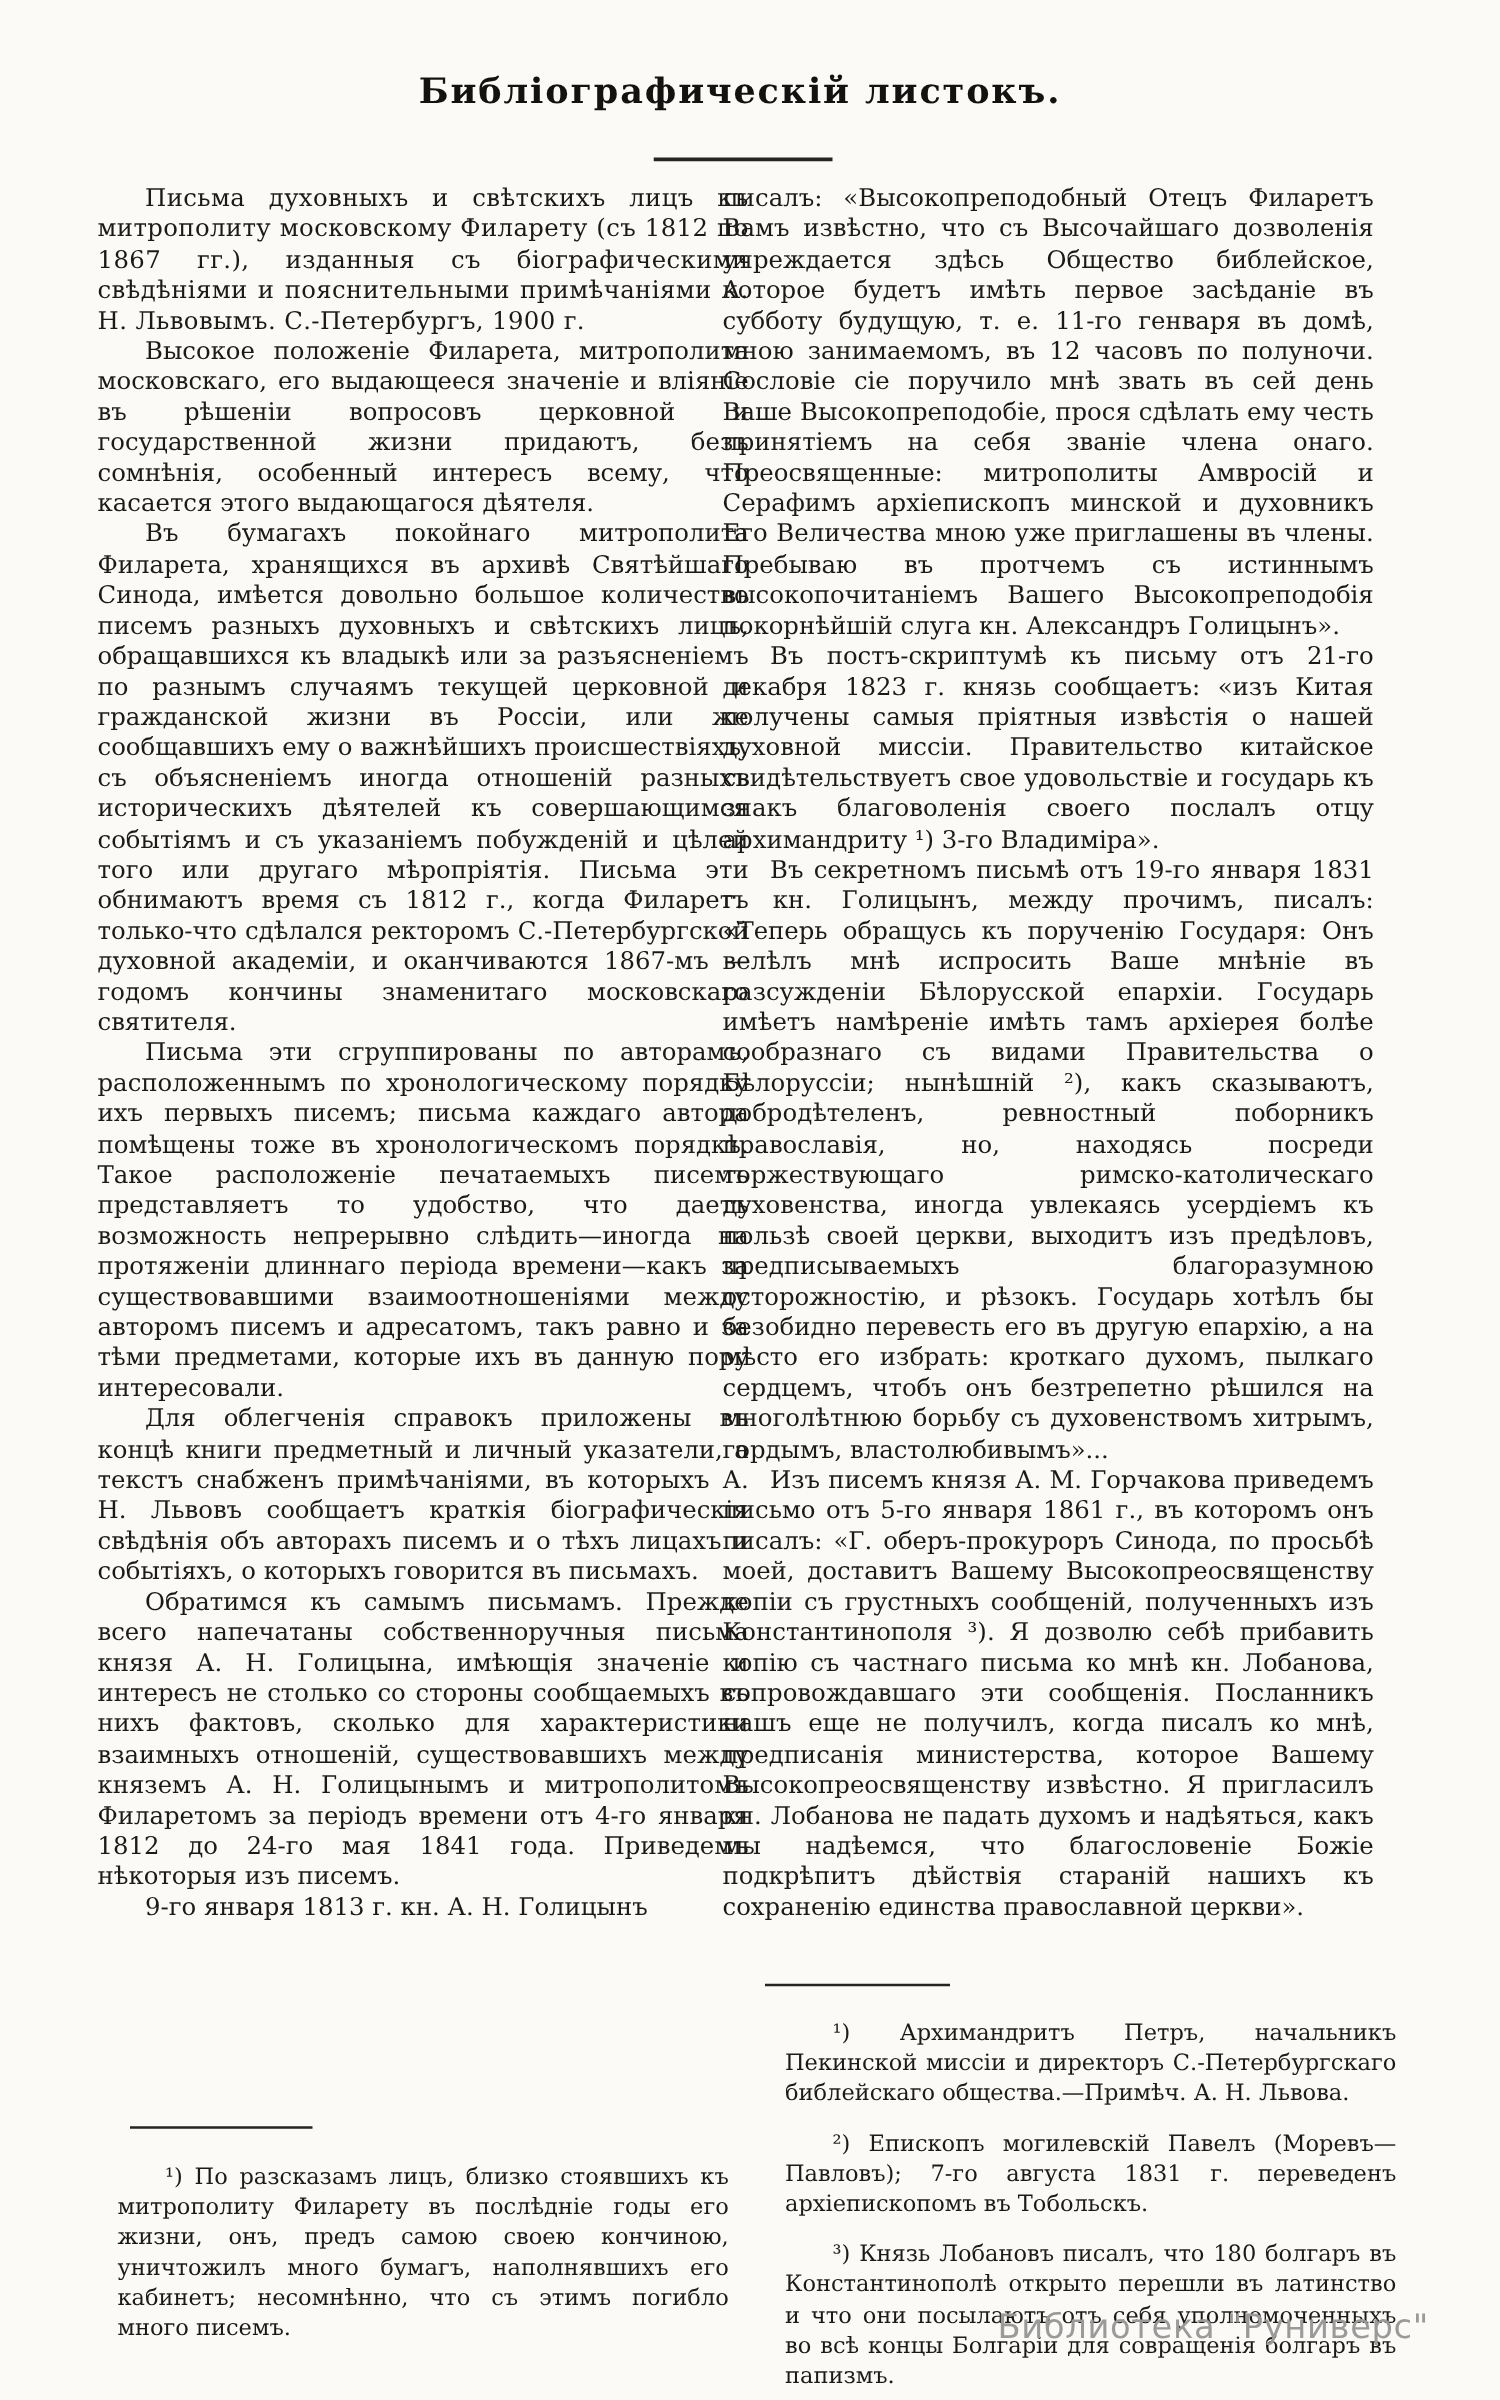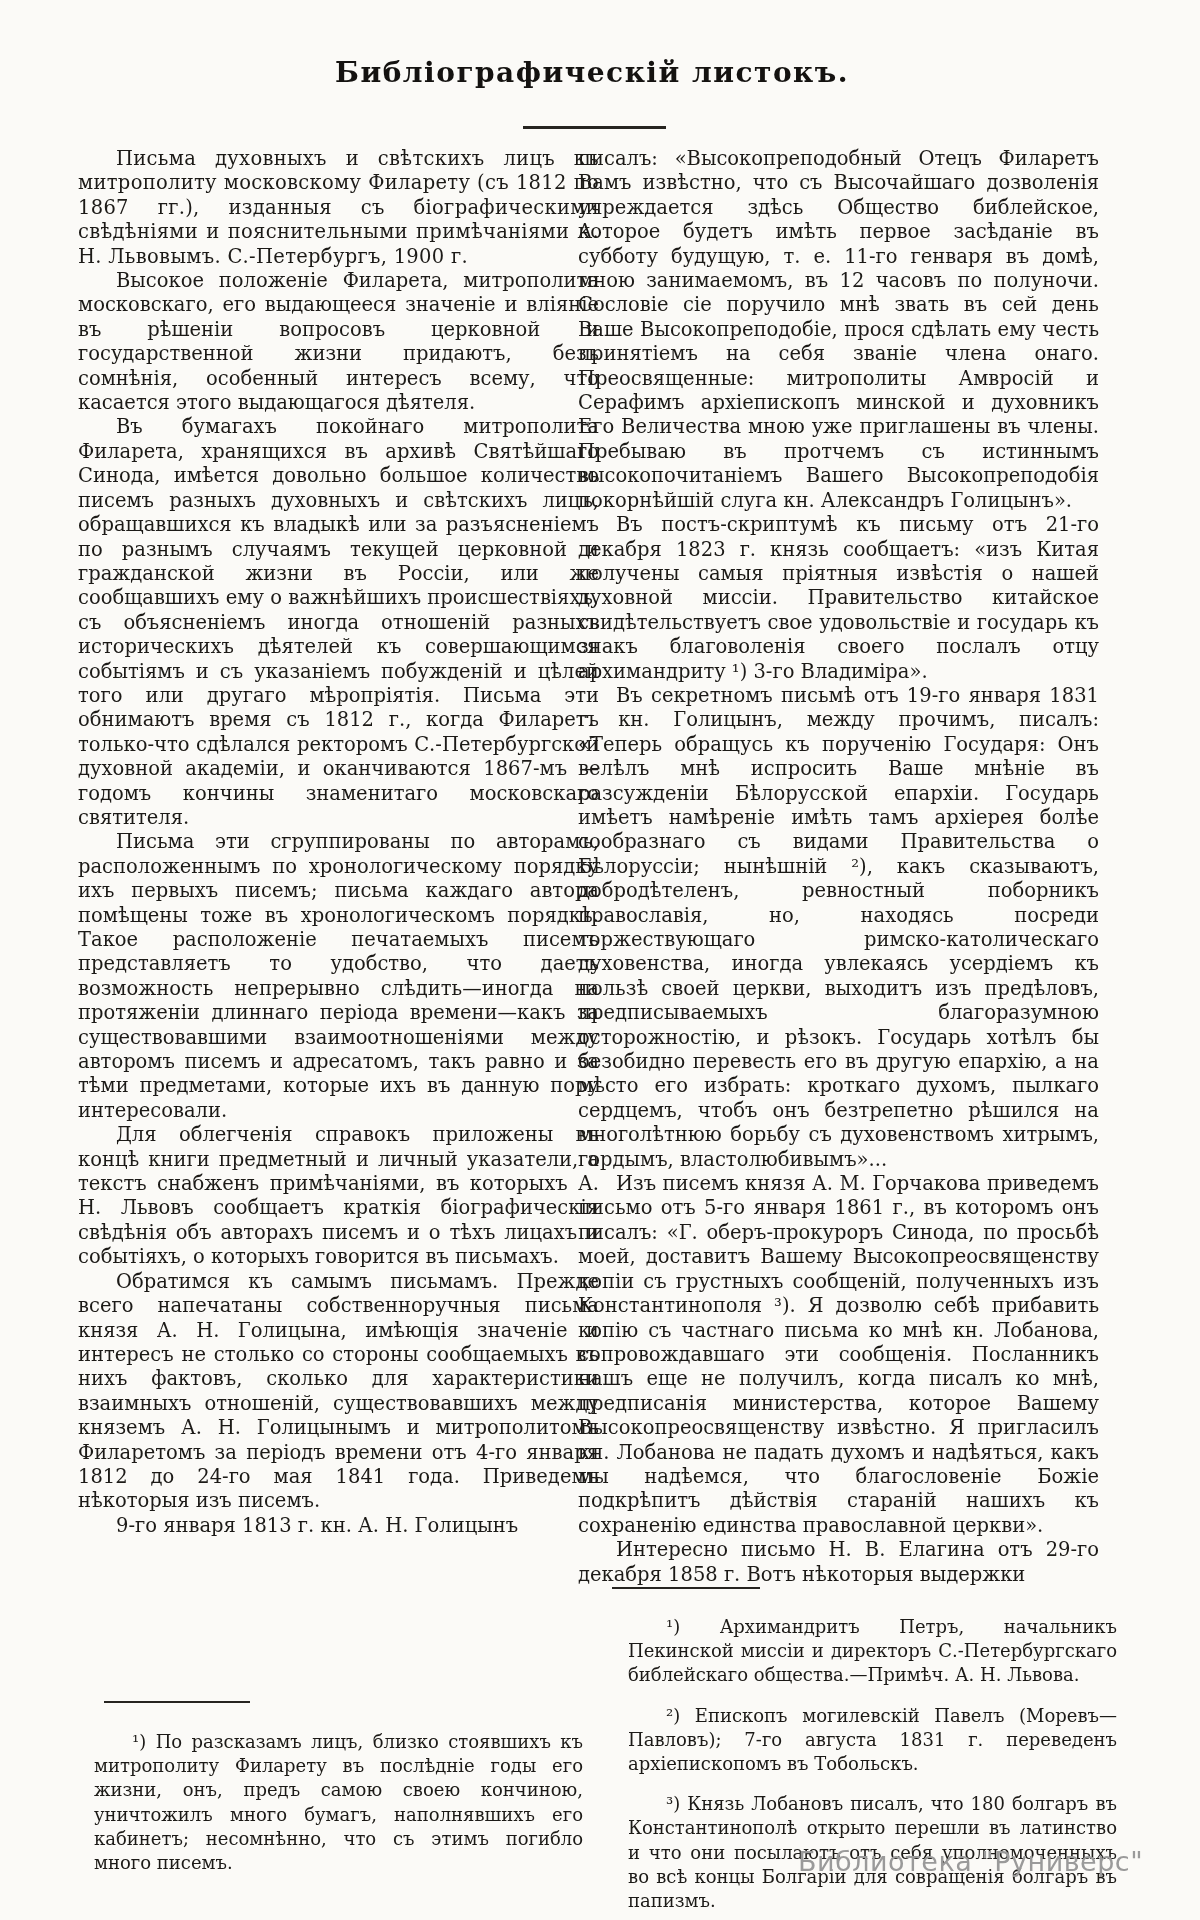--- a/index.html
+++ b/index.html
@@ -69,21 +69,20 @@
       <p>Для облегченія справокъ приложены въ концѣ книги предметный и личный указатели, а текстъ снабженъ примѣчаніями, въ которыхъ А. Н. Львовъ сообщаетъ краткія біографическія свѣдѣнія объ авторахъ писемъ и о тѣхъ лицахъ и событіяхъ, о которыхъ говорится въ письмахъ.</p>
       <p>Обратимся къ самымъ письмамъ. Прежде всего напечатаны собственноручныя письма князя А. Н. Голицына, имѣющія значеніе и интересъ не столько со стороны сообщаемыхъ въ нихъ фактовъ, сколько для характеристики взаимныхъ отношеній, существовавшихъ между княземъ А. Н. Голицынымъ и митрополитомъ Филаретомъ за періодъ времени отъ 4-го января 1812 до 24-го мая 1841 года. Приведемъ нѣкоторыя изъ писемъ.</p>
       <p>9-го января 1813 г. кн. А. Н. Голицынъ</p>
     </section>
 
   <section class="col col-right">
       <p class="noindent">писалъ: «Высокопреподобный Отецъ Филаретъ Вамъ извѣстно, что съ Высочайшаго дозволенія учреждается здѣсь Общество библейское, которое будетъ имѣть первое засѣданіе въ субботу будущую, т. е. 11-го генваря въ домѣ, мною занимаемомъ, въ 12 часовъ по полуночи. Сословіе сіе поручило мнѣ звать въ сей день Ваше Высокопреподобіе, прося сдѣлать ему честь принятіемъ на себя званіе члена онаго. Преосвященные: митрополиты Амвросій и Серафимъ архіепископъ минской и духовникъ Его Величества мною уже приглашены въ члены. Пребываю въ протчемъ съ истиннымъ высокопочитаніемъ Вашего Высокопреподобія покорнѣйшій слуга кн. Александръ Голицынъ».</p>
       <p>Въ постъ-скриптумѣ къ письму отъ 21-го декабря 1823 г. князь сообщаетъ: «изъ Китая получены самыя пріятныя извѣстія о нашей духовной миссіи. Правительство китайское свидѣтельствуетъ свое удовольствіе и государь къ знакъ благоволенія своего послалъ отцу архимандриту ¹) 3-го Владиміра».</p>
       <p>Въ секретномъ письмѣ отъ 19-го января 1831 г. кн. Голицынъ, между прочимъ, писалъ: «Теперь обращусь къ порученію Государя: Онъ велѣлъ мнѣ испросить Ваше мнѣніе въ разсужденіи Бѣлорусской епархіи. Государь имѣетъ намѣреніе имѣть тамъ архіерея болѣе сообразнаго съ видами Правительства о Бѣлоруссіи; нынѣшній ²), какъ сказываютъ, добродѣтеленъ, ревностный поборникъ православія, но, находясь посреди торжествующаго римско-католическаго духовенства, иногда увлекаясь усердіемъ къ пользѣ своей церкви, выходитъ изъ предѣловъ, предписываемыхъ благоразумною осторожностію, и рѣзокъ. Государь хотѣлъ бы безобидно перевесть его въ другую епархію, а на мѣсто его избрать: кроткаго духомъ, пылкаго сердцемъ, чтобъ онъ безтрепетно рѣшился на многолѣтнюю борьбу съ духовенствомъ хитрымъ, гордымъ, властолюбивымъ»...</p>
       <p>Изъ писемъ князя А. М. Горчакова приведемъ письмо отъ 5-го января 1861 г., въ которомъ онъ писалъ: «Г. оберъ-прокуроръ Синода, по просьбѣ моей, доставитъ Вашему Высокопреосвященству копіи съ грустныхъ сообщеній, полученныхъ изъ Константинополя ³). Я дозволю себѣ прибавить копію съ частнаго письма ко мнѣ кн. Лобанова, сопровождавшаго эти сообщенія. Посланникъ нашъ еще не получилъ, когда писалъ ко мнѣ, предписанія министерства, которое Вашему Высокопреосвященству извѣстно. Я пригласилъ кн. Лобанова не падать духомъ и надѣяться, какъ мы надѣемся, что благословеніе Божіе подкрѣпитъ дѣйствія стараній нашихъ къ сохраненію единства православной церкви».</p>
-      <p>Интересно письмо Н. В. Елагина отъ 29-го декабря 1858 г. Вотъ нѣкоторыя выдержки</p>
     </section>
 
   <div class="fn-divider fn-divider-left"></div>
 
   <section class="footnotes fn-left">
       <p>¹) По разсказамъ лицъ, близко стоявшихъ къ митрополиту Филарету въ послѣдніе годы его жизни, онъ, предъ самою своею кончиною, уничтожилъ много бумагъ, наполнявшихъ его кабинетъ; несомнѣнно, что съ этимъ погибло много писемъ.</p>
     </section>
 
   <div class="fn-divider fn-divider-right"></div>
 

